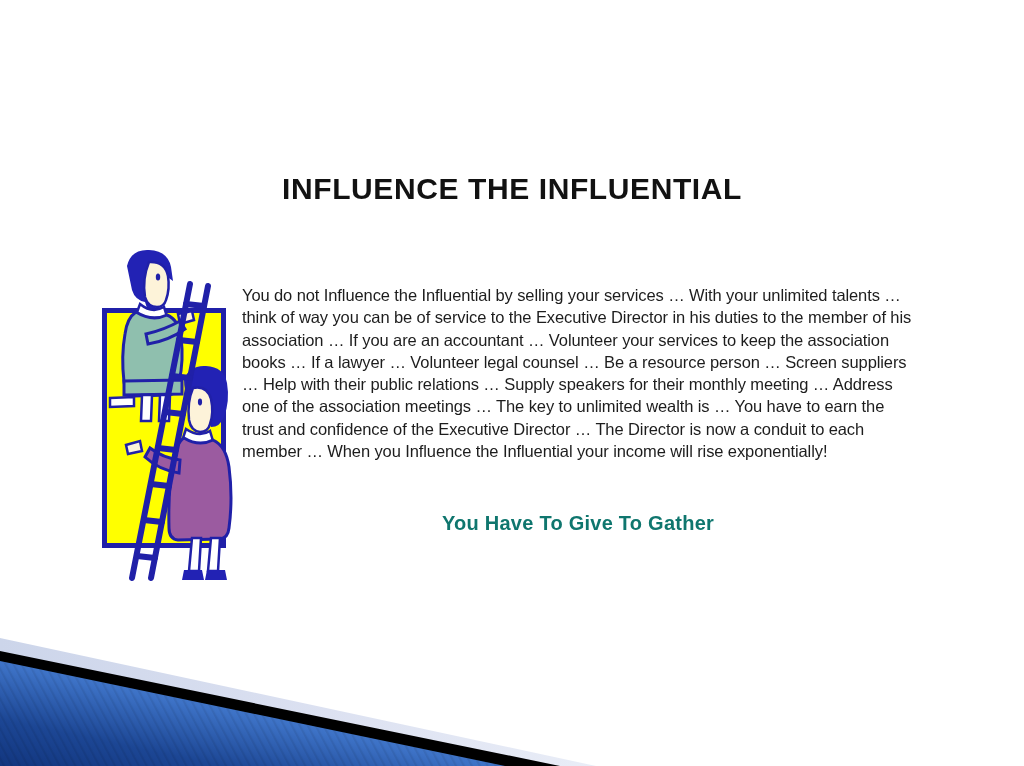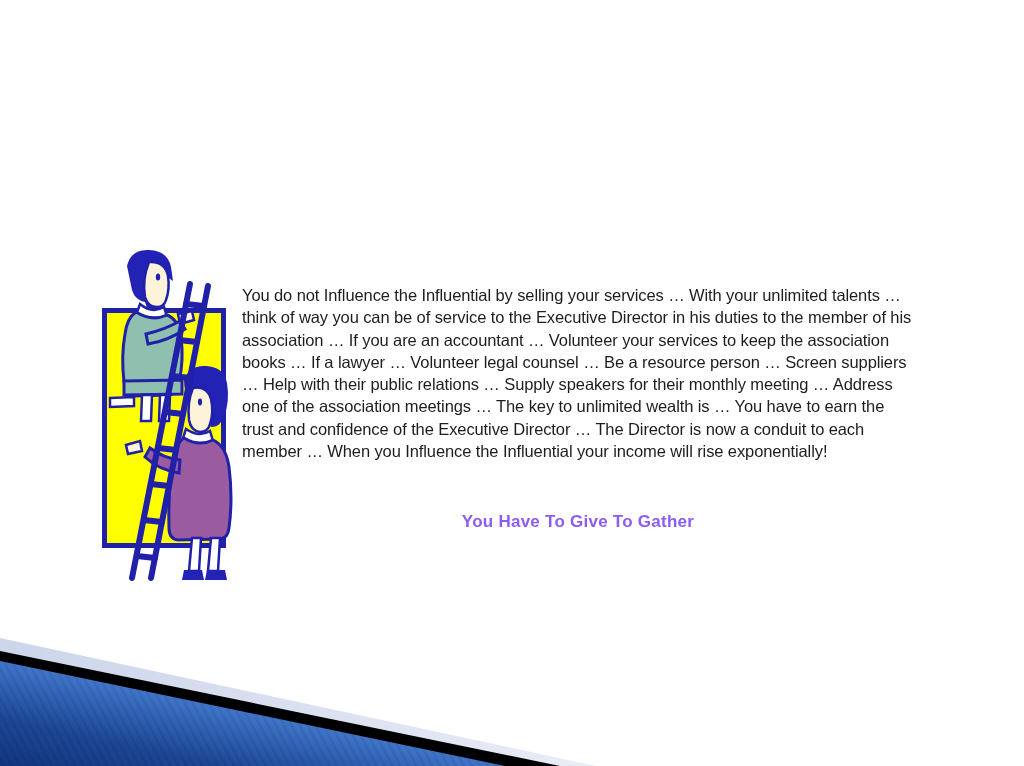--- a/index.html
+++ b/index.html
@@ -77,23 +77,23 @@
     margin-top: 12px;
   }
 
   
   .tagline {
     position: absolute;
     left: 242px;
     top: 512px;
     width: 672px;
     text-align: center;
-    font-size: 17px;
+    font-size: 20px;
     font-weight: bold;
-    color: #8b5cf6;
+    color: #0f766e;
     letter-spacing: 0.25px;
   }
 </style>
 </head>
 <body>
 
 <div class="slide">
 
   <svg class="banner-decoration" viewBox="0 0 1024 766" preserveAspectRatio="none" aria-hidden="true">
     <defs>
@@ -118,20 +118,21 @@
 
     <polygon points="0,638 596,766 398,766 0,679" fill="url(#lavGrad)"></polygon>
 
     <polygon points="0,651 560,766 470,766 0,684" fill="#000000"></polygon>
 
     <polygon points="0,661 505,766 0,766" fill="url(#blueGrad)"></polygon>
     <polygon points="0,661 505,766 0,766" fill="url(#pin)"></polygon>
   </svg>
 
   <div class="heading-block">
+    <div class="influence-line">INFLUENCE THE INFLUENTIAL</div>
   </div>
 
   <svg class="clipart" viewBox="0 0 152 352" aria-hidden="true">
 
     <rect x="8.5" y="62.5" width="119" height="235" fill="#ffff00" stroke="#2020a8" stroke-width="5"></rect>
 
     <path d="M31 18 q4-17 22-16 q19 1 22 17 l2 14 q-7-6-13-6 l-4 32 q-3 5-8 4 l-3-9 q-10 -2 -13 -12 z" fill="#2222b4"></path>
 
     <path d="M53 14 q16 -1 19 14 q2 13 -2 24 q-2 7 -9 7 q-9 0 -12 -10 q-3 -18 4 -35 z" fill="#fdf3d9" stroke="#2020a8" stroke-width="2.5"></path>
 

